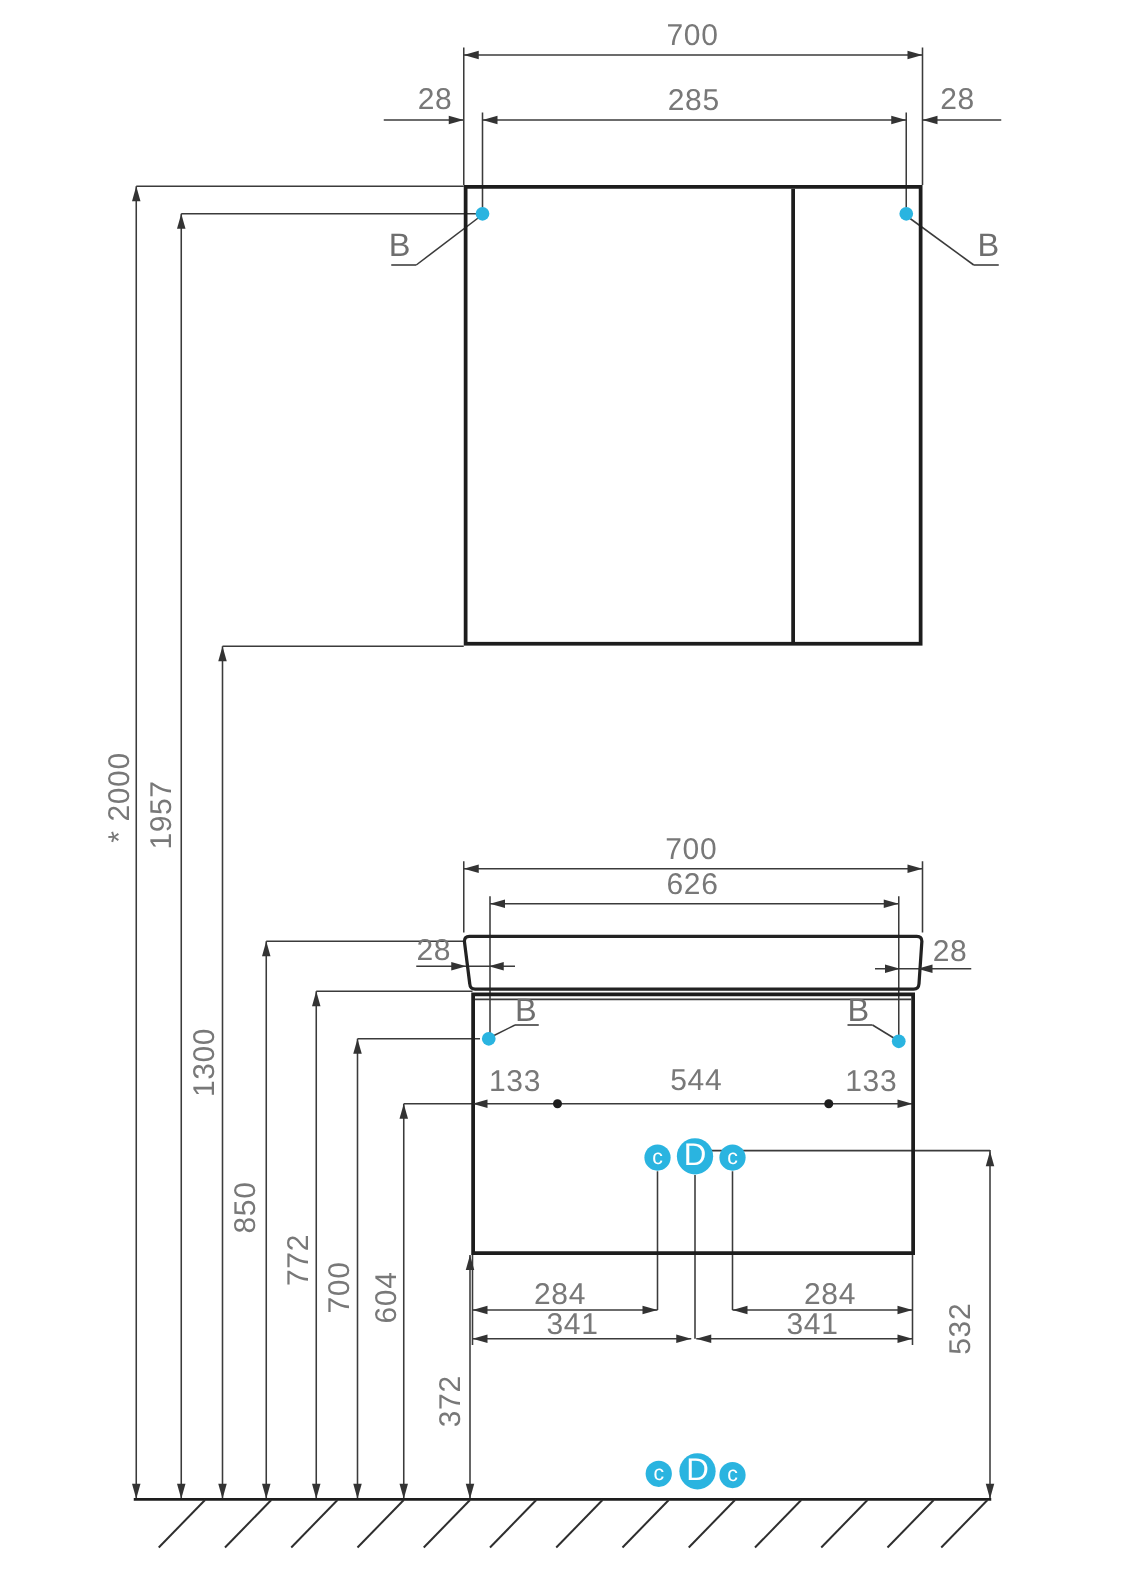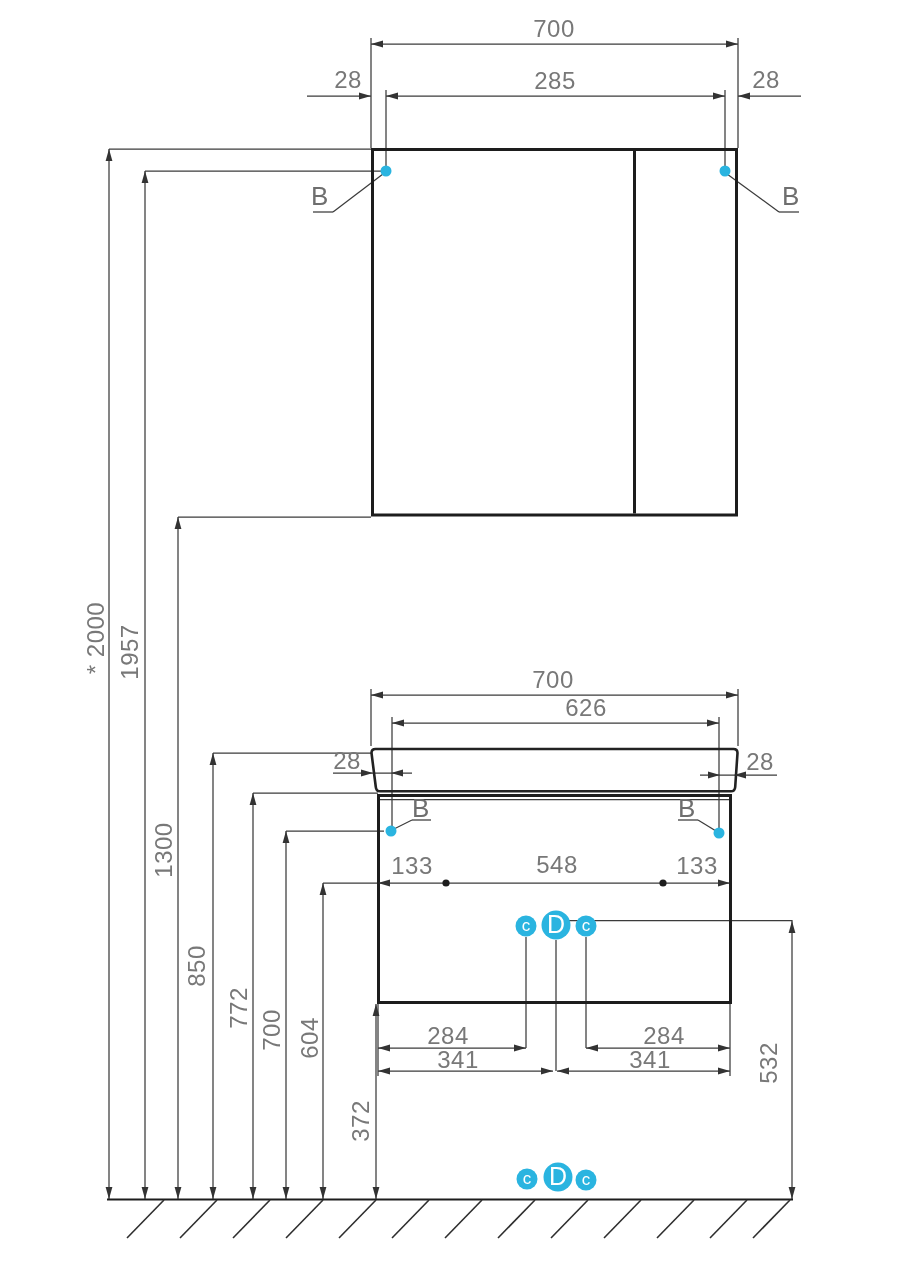--- a/index.html
+++ b/index.html
@@ -164,27 +164,27 @@
     </svg>
 
   <span class="d" style="left:554px;top:29px">700</span>
   <span class="d" style="left:555px;top:81px">285</span>
   <span class="d" style="left:348px;top:80px">28</span>
   <span class="d" style="left:766px;top:80px">28</span>
   <span class="d bl" style="left:320px;top:196px">B</span>
   <span class="d bl" style="left:791px;top:196px">B</span>
 
   <span class="d" style="left:553px;top:680px">700</span>
-  <span class="d" style="left:586px;top:708px">626</span>
+  <span class="d" style="left:554px;top:708px">626</span>
   <span class="d" style="left:347px;top:761px">28</span>
   <span class="d" style="left:760px;top:762px">28</span>
   <span class="d bl" style="left:421px;top:808px">B</span>
   <span class="d bl" style="left:687px;top:808px">B</span>
   <span class="d" style="left:412px;top:866px">133</span>
-  <span class="d" style="left:557px;top:865px">548</span>
+  <span class="d" style="left:557px;top:865px">544</span>
   <span class="d" style="left:697px;top:866px">133</span>
   <span class="d" style="left:448px;top:1036px">284</span>
   <span class="d" style="left:458px;top:1060px">341</span>
   <span class="d" style="left:664px;top:1036px">284</span>
   <span class="d" style="left:650px;top:1060px">341</span>
 
   <span class="d r" style="left:96px;top:638px">* 2000</span>
   <span class="d r" style="left:130px;top:652px">1957</span>
   <span class="d r" style="left:164px;top:850px">1300</span>
   <span class="d r" style="left:197px;top:966px">850</span>

